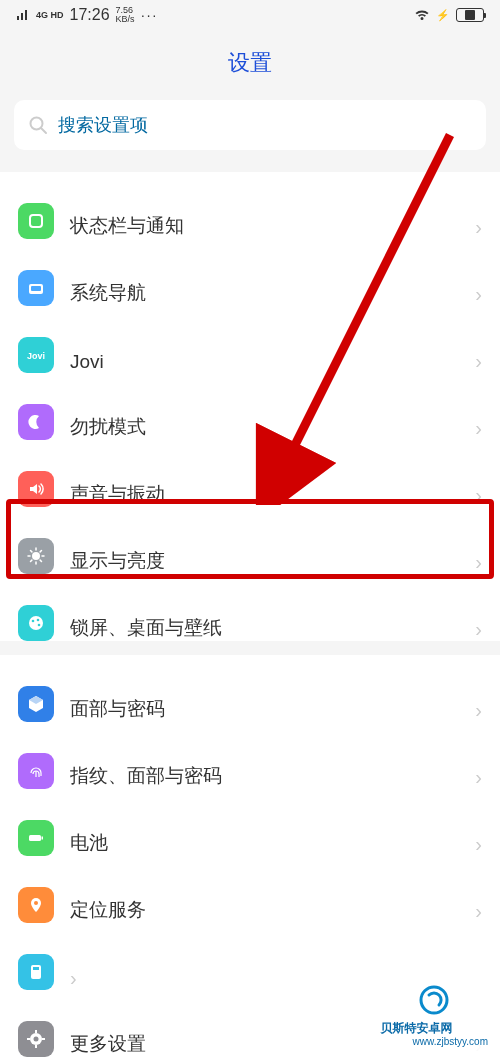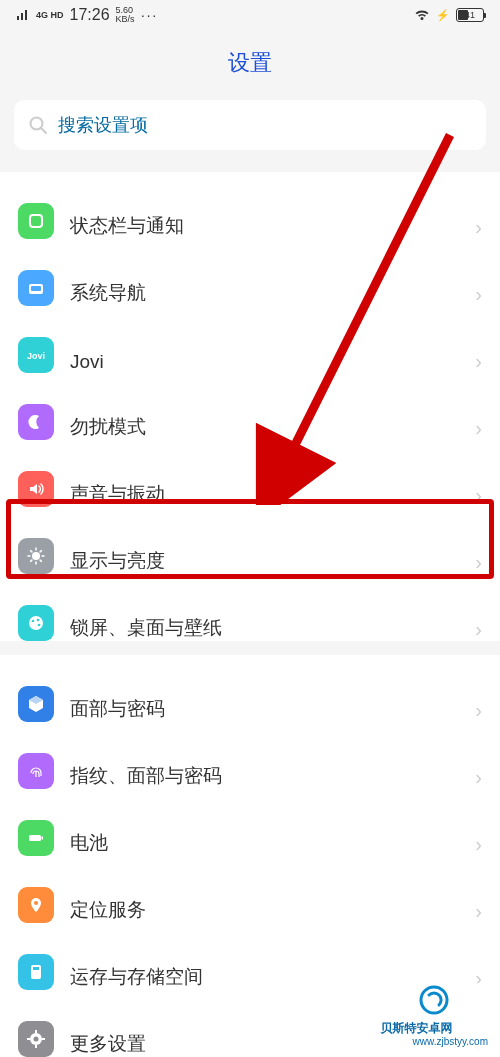--- a/index.html
+++ b/index.html
@@ -21,21 +21,21 @@
       color: #333;
       background: #f5f5f5;
     }
     .status-left { display: flex; align-items: center; gap: 6px; }
     .status-right { display: flex; align-items: center; gap: 6px; }
     .time { font-size: 16px; font-weight: 500; }
     .net-speed { font-size: 9px; line-height: 9px; }
     .battery-box {
       display: inline-flex; align-items: center;
       border: 1px solid #333; border-radius: 3px;
-      width: 28px; height: 14px; padding: 1px; position: relative;
+      width: 28px; height: 14px; padding: 1px; position: relative; justify-content: center;
     }
     .battery-box::after {
       content: ""; position: absolute; right: -3px; top: 4px;
       width: 2px; height: 5px; background: #333; border-radius: 0 1px 1px 0;
     }
     .battery-fill { background: #333; height: 100%; width: 41%; border-radius: 1px; }
     .battery-text { font-size: 9px; position: absolute; left: 50%; transform: translateX(-50%); color: #333; }
     .header {
       text-align: center;
       padding: 18px 0 22px;
@@ -118,21 +118,21 @@
 <div class="status-bar">
   <div class="status-left">
     <span>
       <svg width="14" height="12" viewBox="0 0 14 12">
           <path d="M1 11V7h2v4H1zm4 0V4h2v7H5zm4 0V1h2v10H9z" fill="#333"></path>
         </svg>
     </span>
     <span style="font-size:9px;font-weight:bold">4G HD</span>
     <span class="time">17:26</span>
     <span class="net-speed">
-      <span>5.60</span><br><span>KB/s</span>
+      <span>7.56</span><br><span>KB/s</span>
     </span>
     <span style="font-size:14px;letter-spacing:1px">···</span>
   </div>
   <div class="status-right">
     <span>
       <svg width="16" height="12" viewBox="0 0 16 12">
           <path d="M8 11a1.5 1.5 0 100-3 1.5 1.5 0 000 3zM4 6.5a6 6 0 018 0l-1.3 1.3a4 4 0 00-5.4 0L4 6.5zM1.5 4A10 10 0 0114.5 4l-1.3 1.3a8 8 0 00-10.4 0L1.5 4z" fill="#333"></path>
         </svg>
     </span>
     <span style="font-size:11px">⚡</span>
@@ -277,21 +277,20 @@
     <div class="row-label">定位服务</div>
     <div class="chevron">›</div>
   </div>
   <div class="row">
     <div class="row-icon ic-cyan2">
       <svg width="20" height="20" viewBox="0 0 20 20">
           <rect x="5" y="3" width="10" height="14" rx="2" fill="#fff"></rect>
           <rect x="7" y="5" width="6" height="3" fill="#34c2e6"></rect>
         </svg>
     </div>
-    <div class="row-label">运存与存储空间</div>
     <div class="chevron">›</div>
   </div>
   <div class="row">
     <div class="row-icon ic-grey2">
       <svg width="20" height="20" viewBox="0 0 20 20">
           <circle cx="10" cy="10" r="6" fill="#fff"></circle>
           <circle cx="10" cy="10" r="2.5" fill="#8e8e93"></circle>
           <g fill="#fff">
             <rect x="9" y="1" width="2" height="3"></rect>
             <rect x="9" y="16" width="2" height="3"></rect>

